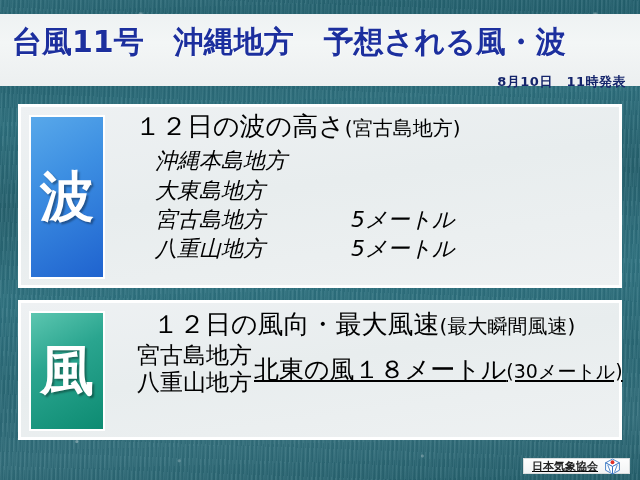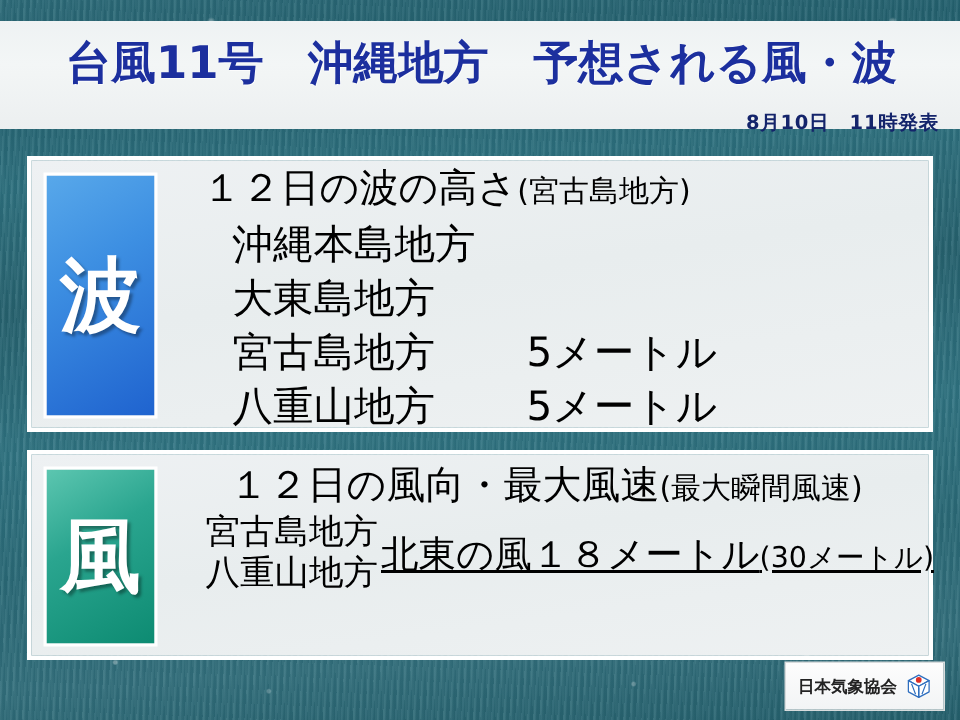--- a/index.html
+++ b/index.html
@@ -58,21 +58,21 @@
     position: absolute;
     left: 0;
     top: 14px;
     width: 640px;
     height: 72px;
     background: linear-gradient(180deg, #eef2f3 0%, #f3f6f6 40%, #eceff0 100%);
     box-shadow: 0 0 0 0 rgba(0,0,0,0);
   }
   #title-text {
     position: absolute;
-    left: 44px;
+    left: 12px;
     top: 8px;
     font-size: 30px;
     font-weight: bold;
     color: #1c2f9e;
     letter-spacing: 0px;
     white-space: nowrap;
     text-shadow: 0.5px 0.5px 0 rgba(255,255,255,0.7);
   }
   #title-date {
     position: absolute;
@@ -146,24 +146,25 @@
     font-size: 20px;
     font-weight: normal;
   }
   #wave-rows {
     margin-top: 6px;
     padding-left: 38px;
   }
   .wave-row {
     display: flex;
     align-items: baseline;
-    font-size: 27px;
+    font-size: 22px;
     color: #000000;
     line-height: 1.33;
     white-space: nowrap;
+    font-style: italic;
   }
   .wave-region { width: 196px; }
   .wave-value { }
 
   
   #wind-body {
     position: absolute;
     left: 96px;
     top: 8px;
     right: 0;
@@ -197,28 +198,29 @@
   }
   #wind-value .gust {
     font-size: 19px;
   }
 
   
   #footer-logo {
     position: absolute;
     right: 10px;
     bottom: 6px;
-    height: 33px;
+    height: 16px;
     display: flex;
     align-items: center;
     gap: 6px;
     background: linear-gradient(180deg, #fdfdfd 0%, #f2f4f5 100%);
     border: 1px solid #d8dcdd;
     padding: 2px 8px 2px 8px;
     box-sizing: border-box;
+    text-decoration: underline;
   }
   #footer-org {
     font-size: 11px;
     font-weight: bold;
     color: #232323;
     white-space: nowrap;
   }
   #footer-cube { width: 17px; height: 17px; display: block; }
   #footer-brand {
     font-size: 17px;

